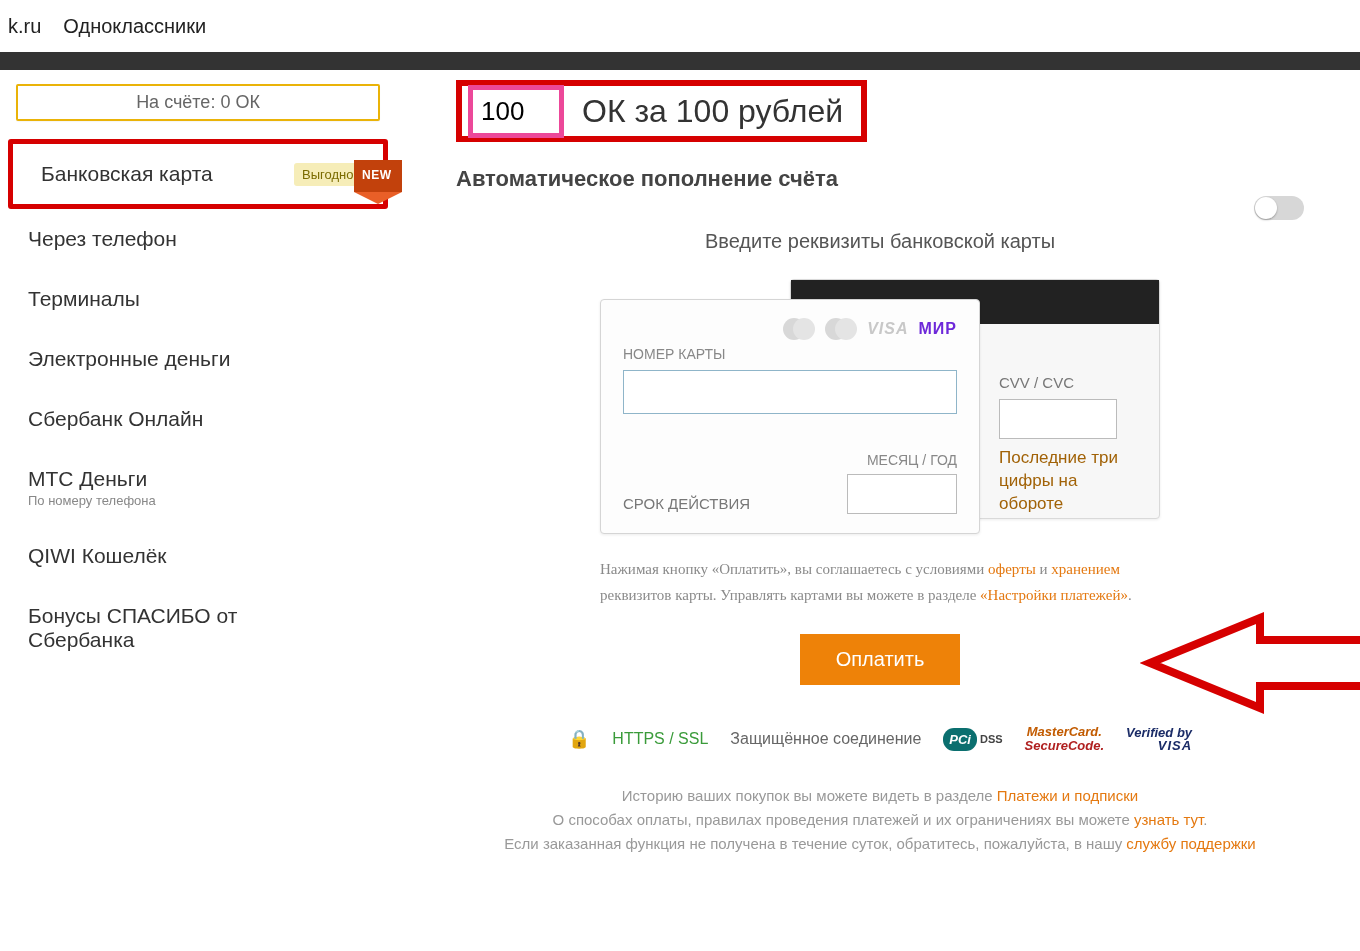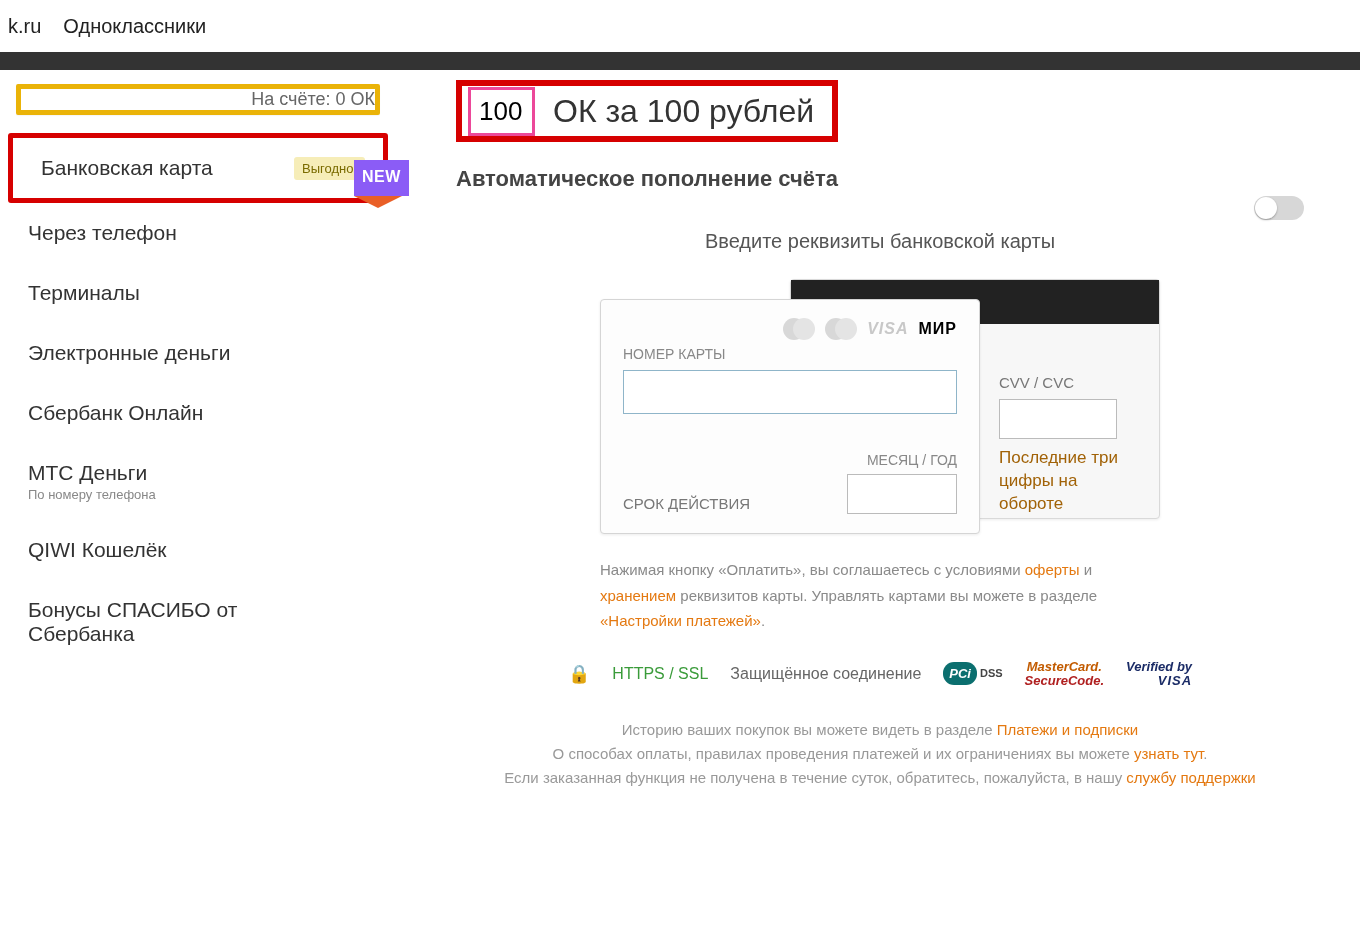--- a/index.html
+++ b/index.html
@@ -3,31 +3,31 @@
 <meta charset="utf-8">
 <style>
   * { box-sizing: border-box; margin: 0; padding: 0; }
   body { font-family: Arial, Helvetica, sans-serif; background: #fff; color: #333; width: 1360px; }
   .top-bar { height: 52px; display: flex; align-items: center; padding-left: 8px; gap: 22px; }
   .top-bar .domain { font-size: 20px; color: #222; }
   .top-bar .sitename { font-size: 20px; color: #222; }
   .nav-bar { height: 18px; background: #333; border-bottom: 2px solid #333; }
   .container { display: flex; }
   .sidebar { width: 396px; padding-top: 14px; }
-  .balance-box { background: #fff; border: 5px solid #eab308; border-radius:2px; margin: 0 16px 18px 16px; text-align: right; padding: 0 0; font-size: 18px; color: #666; box-shadow: 0 1px 1px rgba(0,0,0,.04);}
+  .balance-box { background: #fff; border: 2px solid #eab308; border-radius:2px; margin: 0 16px 18px 16px; text-align: center; padding: 6px 0; font-size: 18px; color: #666; box-shadow: 0 1px 1px rgba(0,0,0,.04);}
   .sidebar-item { display:flex; align-items:center; justify-content:space-between; font-size: 21px; color: #333; padding: 18px 18px 18px 28px; cursor:pointer; }
   .sidebar-item.active-outline { border: 5px solid #d60000; border-radius: 3px; margin:0 8px; background:#fff;gap:16px; }
   .sidebar-item .sub { font-size:13px; color:#888; display:block; margin-top:2px;}
   .badge-profitable { background:#f6edb8; color:#7a6b00; font-size:13px; padding:4px 8px; border-radius:3px; }
   .main { flex:1; padding: 10px 56px 40px 60px; position:relative; }
   .amount-row { display:flex; align-items:center; border:6px solid #d60000; width:fit-content; padding:0; margin-bottom:24px; height:62px;}
-  .amount-input { width:67px; border:3px solid #ec4899; font-size:26px; padding:6px 8px; margin:6px 0 6px 6px;}
+  .amount-input { width:96px; border:5px solid #ec4899; font-size:26px; padding:6px 8px; margin:6px 0 6px 6px;}
   .amount-text { font-size:32px; padding:0 18px; color:#333;text-align:right; }
   .new-ribbon { position:absolute; left:-42px; top:90px;}
-  .new-ribbon-label { background:#8b5cf6; color:#fff; font-weight:bold; font-size:16px; padding:8px 8px 10px 8px; letter-spacing:.5px;}
+  .new-ribbon-label { background:#c2410c; color:#fff; font-weight:bold; font-size:12px; padding:8px 8px 10px 8px; letter-spacing:.5px;}
   .new-ribbon-tail { width:0;height:0;border-left:24px solid transparent;border-right:24px solid transparent;border-top:12px solid #e95f27;}
   .auto-section { position:relative; margin-bottom:38px;}
   .auto-title { font-size:22px; font-weight:bold; color:#444; margin-bottom:10px;}
   .auto-desc { font-size:17px; color:#777; line-height:1.5; max-width:730px;}
   .auto-desc .link { color:#e47911; }
   .toggle { position:absolute; right:0; top:30px; width:50px; height:24px; background:#d7d7d7; border-radius:12px; cursor:pointer;}
   .toggle .knob{ width:22px; height:22px; background:#fff; border-radius:50%; margin:1px; box-shadow:0 1px 2px rgba(0,0,0,.3);}
   .card-title { text-align:center; font-size:20px; color:#555; margin-bottom:26px;}
   .cards-wrap { position:relative; width:560px; height:260px; margin:0 auto 18px auto;}
   .card-back { position:absolute; right:0; top:0; width:370px; height:240px; background:#f7f7f7; border:1px solid #d9d9d9; border-radius:4px; box-shadow:0 1px 3px rgba(0,0,0,.08);}
@@ -40,21 +40,21 @@
   .card-brands { text-align:right; color:#bbb; font-size:16px; font-weight:bold; letter-spacing:1px; margin-bottom:6px; display:flex; justify-content:flex-end; gap:10px; align-items:center;}
   .brand-circle { display:inline-block; width:22px; height:22px; border-radius:50%; background:#d8d8d8; }
   .brand-circle.two { margin-left:-12px; background:#e4e4e4;}
   .cardnum-label { font-size:14px; color:#888; margin-bottom:8px;}
   .cardnum-input { width:100%; height:44px; border:1px solid #8fb5c9; font-size:18px; padding:6px 8px;}
   .expiry-row { display:flex; justify-content:space-between; align-items:flex-end; margin-top:38px;}
   .expiry-label { font-size:15px; color:#777; line-height:1.4;}
   .expiry-col { text-align:right;}
   .expiry-head { font-size:14px; color:#888; margin-bottom:6px;}
   .expiry-input { width:110px; height:40px; border:1px solid #bbb; font-size:16px; padding:4px 6px;}
-  .agree-text { width:560px; margin:8px auto; font-size:15px; color:#8a8a8a; line-height:1.7; margin-bottom:26px;}
+  .agree-text { width:560px; margin:8px auto; font-size:15px; color:#8a8a8a; line-height:1.7; margin-bottom:26px;font-family:Liberation Serif, serif;}
   .agree-text .link { color:#e47911; }
   .pay-row { width:560px; margin:0 auto 40px auto; text-align:center; position:relative;}
   .pay-btn { background:#ee8208; color:#fff; border:none; font-size:20px; padding:14px 36px; cursor:pointer;}
   .arrow-ann { position:absolute; right:-310px; top:-36px;}
   .secure-row { text-align:center; margin-bottom:30px; display:flex; justify-content:center; align-items:center; gap:22px; flex-wrap:wrap;}
   .lock-icon { color:#3a9b3a; font-size:18px;}
   .https-text { color:#3a9b3a; font-size:16px;}
   .secure-text { color:#666; font-size:16px;}
   .sec-badge { font-size:12px; font-weight:bold; display:inline-flex; align-items:center; gap:3px;}
   .pci-box { background:#0b6f6f; color:#fff; padding:4px 6px; font-style:italic; font-weight:bold; font-size:13px;border-radius:11px;}
@@ -141,38 +141,44 @@
         <div class="card-brands">
           <span style="display:inline-flex;">
             <span class="brand-circle"></span>
             <span class="brand-circle two"></span>
           </span>
           <span style="display:inline-flex;">
             <span class="brand-circle"></span>
             <span class="brand-circle two"></span>
           </span>
           <span style="color:#c8c8c8;font-style:italic;">VISA</span>
-          <span style="color:#000000;">МИР</span>
+          <span style="color:#6d28d9;">МИР</span>
         </div>
         <div class="cardnum-label">НОМЕР КАРТЫ</div>
         <input class="cardnum-input" style="">
         <div class="expiry-row">
           <div class="expiry-label">СРОК ДЕЙСТВИЯ</div>
           <div class="expiry-col">
             <div class="expiry-head">МЕСЯЦ / ГОД</div>
             <input class="expiry-input" style="">
           </div>
         </div>
       </div>
     </div>
 
     <div class="agree-text">
       <span>Нажимая кнопку «Оплатить», вы соглашаетесь с условиями </span><span class="link">оферты</span><span> и </span><span class="link">хранением</span><span> реквизитов карты. Управлять картами вы можете в разделе </span><span class="link">«Настройки платежей»</span><span>.</span>
     </div>
 
+    <div class="pay-row">
+      <button class="pay-btn">Оплатить</button>
+      <svg class="arrow-ann" width="330" height="130" viewBox="0 0 330 130">
+        <path d="M 10 65 L 120 20 L 120 42 L 320 42 L 320 88 L 120 88 L 120 110 Z" fill="#fff" stroke="#d60000" stroke-width="8" stroke-linejoin="miter"></path>
+      </svg>
+    </div>
 
     <div class="secure-row">
       <span class="lock-icon">🔒</span>
       <span class="https-text">HTTPS / SSL</span>
       <span class="secure-text">Защищённое соединение</span>
       <span class="sec-badge">
         <span class="pci-box">PCi</span>
         <span class="dss-text">DSS</span>
       </span>
       <span class="sec-badge msc">

